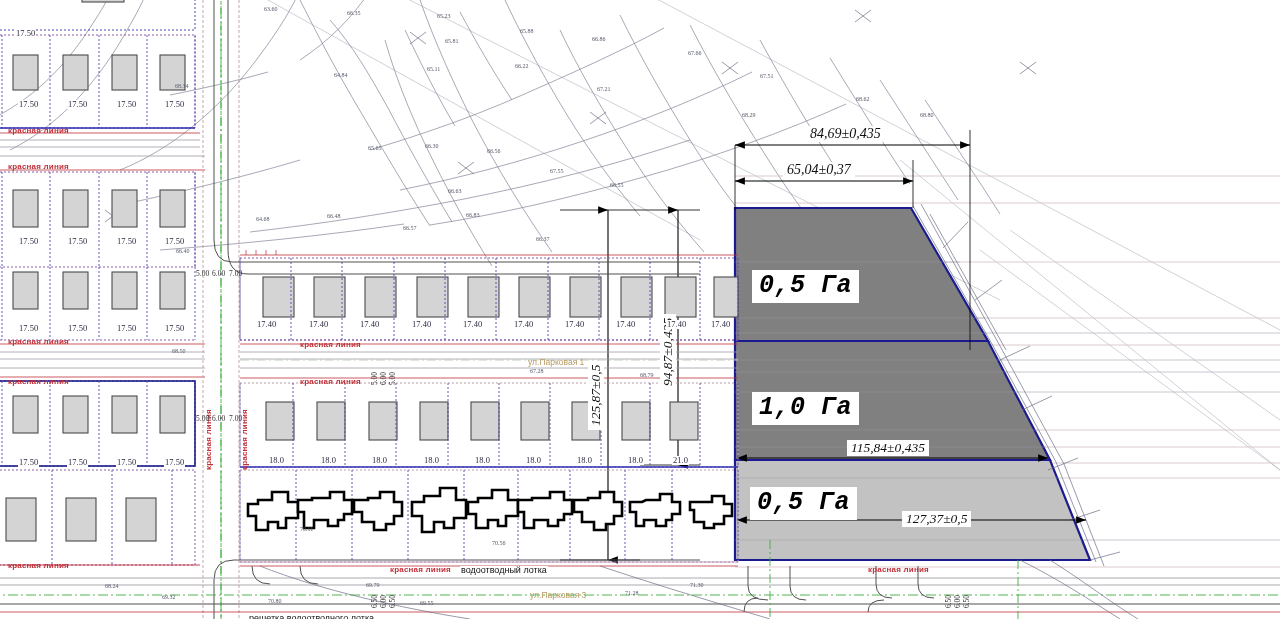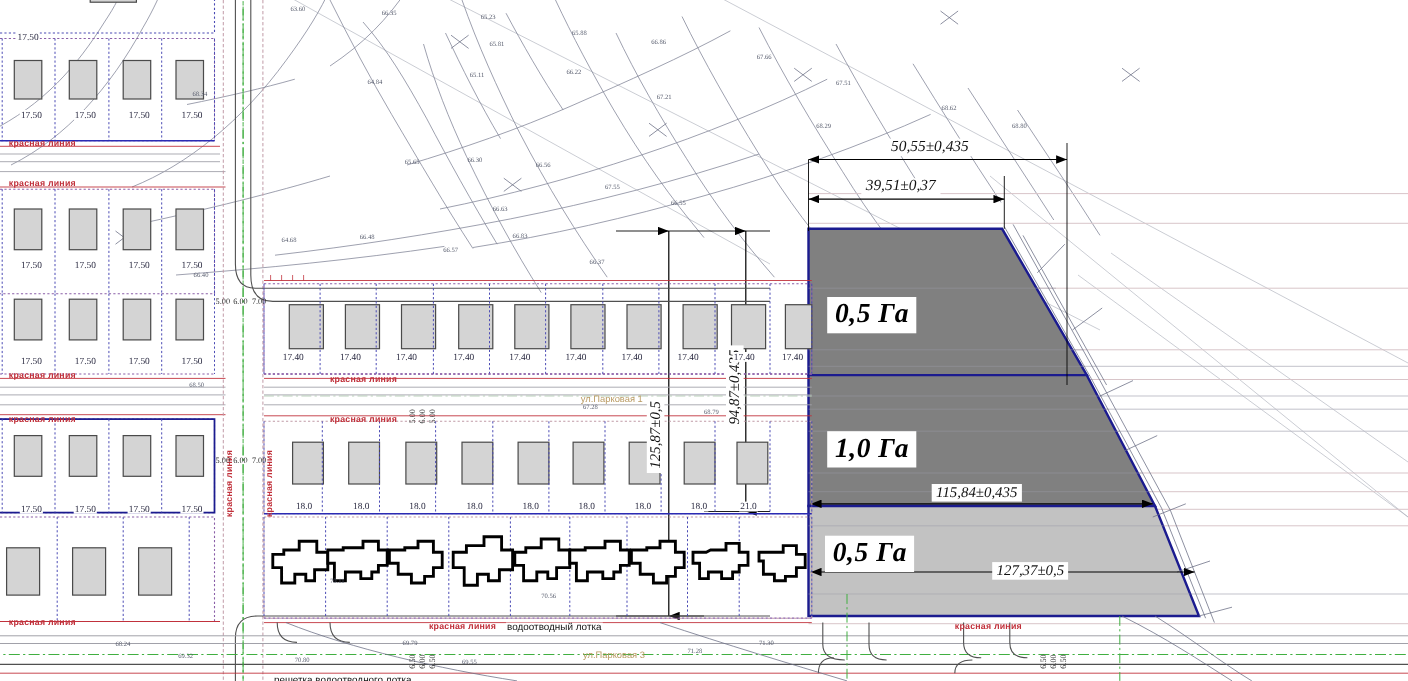--- a/index.html
+++ b/index.html
@@ -3,21 +3,21 @@
 <meta charset="utf-8">
 <style>
   html,body{margin:0;padding:0;background:#fff;}
   body{width:1280px;height:619px;overflow:hidden;font-family:"Liberation Sans",sans-serif;}
   #stage{position:relative;width:1280px;height:619px;background:#ffffff;overflow:hidden;}
   #stage svg{position:absolute;left:0;top:0;}
 
   
   .area-tag{
     position:absolute;background:#ffffff;color:#000;
-    font-family:Liberation Serif, serif;font-style:italic;font-weight:700;
+    font-family:Liberation Mono, monospace;font-style:italic;font-weight:700;
     letter-spacing:.5px;line-height:1;padding:3px 7px 5px 7px;
     border:0;white-space:nowrap;
   }
   
   .dimtxt{
     position:absolute;background:#ffffff;color:#111;
     font-family:"Liberation Serif",serif;font-style:italic;
     font-size:13px;line-height:1;padding:1px 4px;white-space:nowrap;
   }
   .dimtxt.v{transform-origin:0 0;}
@@ -479,22 +479,22 @@
             <line x1="276" y1="255" x2="276" y2="250"></line>
         </g>
       </g>
     </g>
   </svg>
 
   <div class="area-tag" style="left:752px;top:270px;font-size:25px;">0,5 Га</div>
   <div class="area-tag" style="left:752px;top:392px;font-size:25px;">1,0 Га</div>
   <div class="area-tag" style="left:750px;top:487px;font-size:25px;">0,5 Га</div>
 
-  <div class="dimtxt" style="left:806px;top:126px;font-size:14px;">50,55±0,435</div>
-  <div class="dimtxt" style="left:783px;top:162px;font-size:14px;">39,51±0,37</div>
+  <div class="dimtxt" style="left:806px;top:126px;font-size:14px;">84,69±0,435</div>
+  <div class="dimtxt" style="left:783px;top:162px;font-size:14px;">65,04±0,37</div>
   <div class="dimtxt" style="left:847px;top:440px;font-size:13.5px;">115,84±0,435</div>
   <div class="dimtxt" style="left:902px;top:511px;font-size:13.5px;">127,37±0,5</div>
 
   <div class="dimtxt v" style="left:588px;top:430px;font-size:13.5px;transform:rotate(-90deg);">125,87±0,5</div>
   <div class="dimtxt v" style="left:660px;top:390px;font-size:13.5px;transform:rotate(-90deg);">94,87±0,435</div>
 
   <div class="redline" style="left:8px;top:127px;">красная линия</div>
   <div class="redline" style="left:8px;top:163px;">красная линия</div>
   <div class="redline" style="left:8px;top:338px;">красная линия</div>
   <div class="redline" style="left:8px;top:378px;">красная линия</div>

